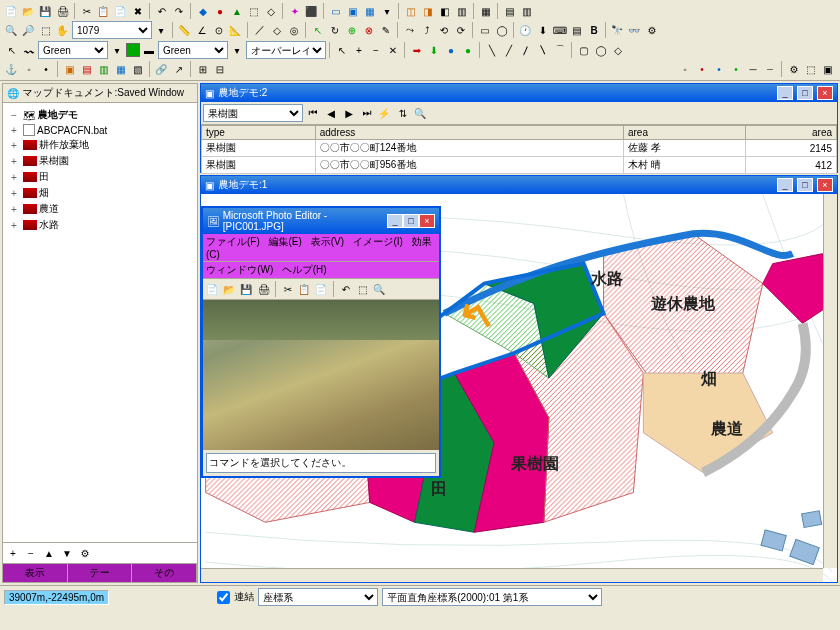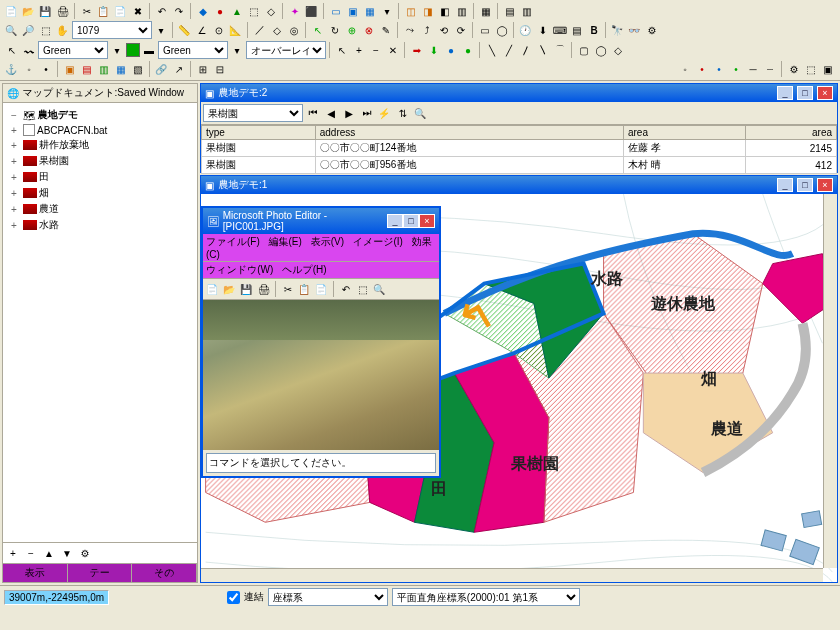--- a/index.html
+++ b/index.html
@@ -426,14 +426,14 @@
 
   </div>
 </div>
 
 <div class="status-bar">
   <span class="status-cell">39007m,-22495m,0m</span>
   <span style="flex:0.3"></span>
   <input type="checkbox" checked="" style="">
   <span>連結</span>
   <select class="tb-combo" style="width:120px"><option>座標系</option></select>
-  <select class="tb-combo" style="width:188px"><option>平面直角座標系(2000):01 第1系</option></select>
+  <select class="tb-combo" style="width:220px"><option>平面直角座標系(2000):01 第1系</option></select>
 </div>
 
 </body></html>

